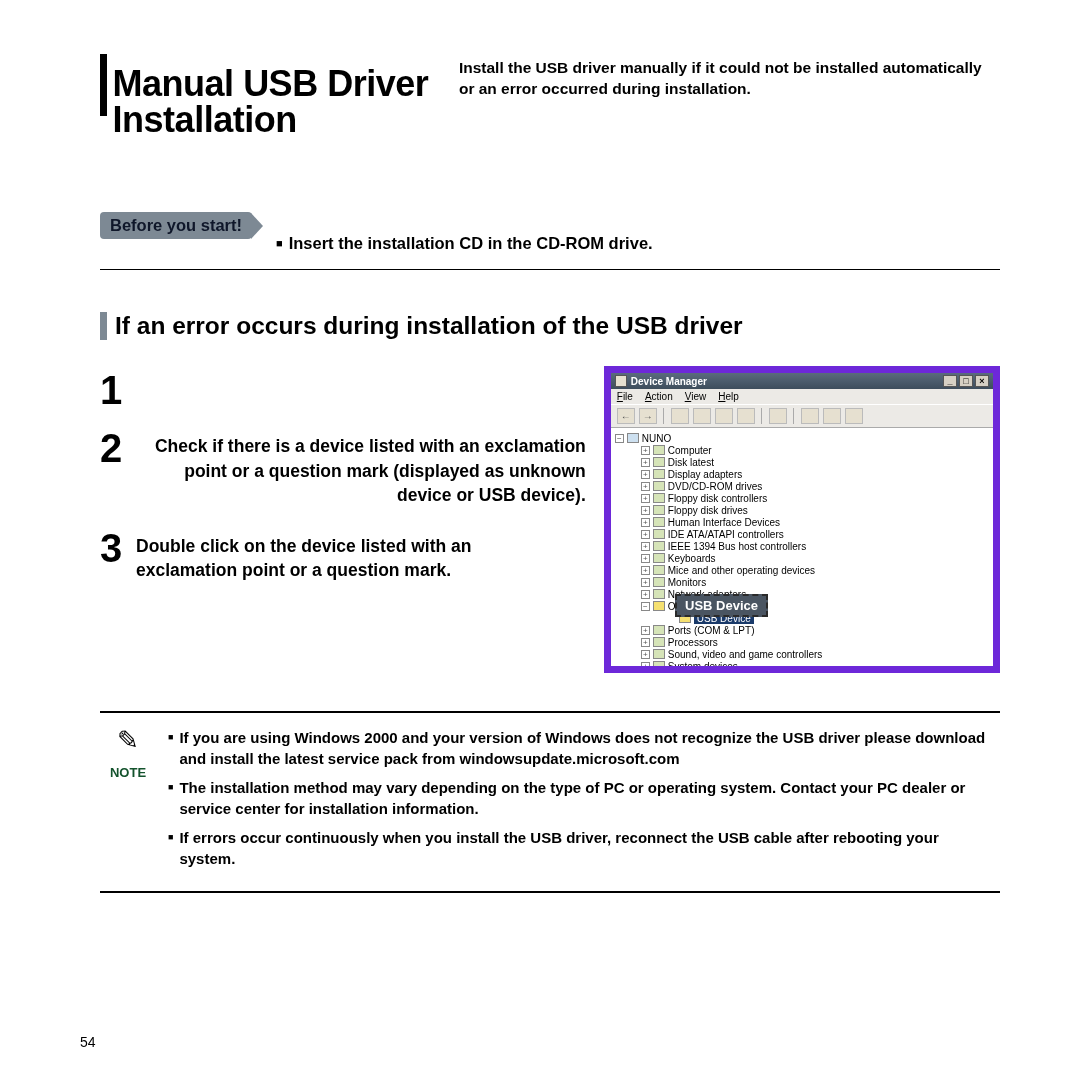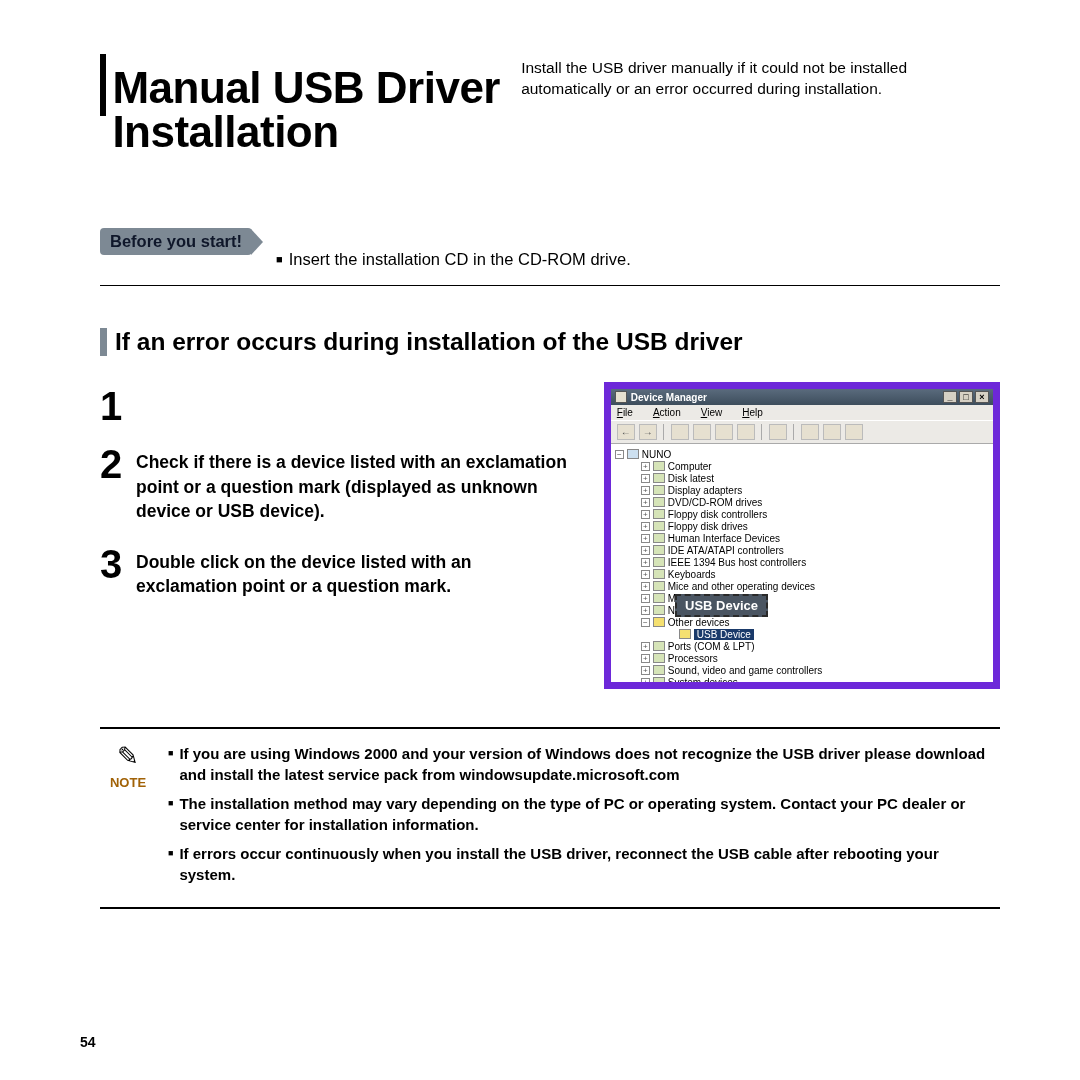--- a/index.html
+++ b/index.html
@@ -14,29 +14,29 @@
   }
   .title-row { display: flex; align-items: flex-start; margin-bottom: 60px; }
   .title-bar {
     width: 10px;
     height: 62px;
     background: #000;
     margin-right: 6px;
     margin-top: 6px;
   }
   .title {
-    font-size: 44px;
+    font-size: 36px;
     font-weight: bold;
     letter-spacing: -0.5px;
     line-height: 1;
     padding-top: 18px;
   }
   .subtitle {
     font-size: 15.5px;
-    font-weight: normal;
+    font-weight: bold;
     line-height: 1.35;
     margin-left: 10px;
     padding-top: 10px;
   }
   .before-row {
     display: flex;
     align-items: center;
     margin-bottom: 16px;
   }
   .before-badge {
@@ -56,21 +56,21 @@
     position: absolute;
     right: -11px;
     top: 50%;
     transform: translateY(-50%);
     border-left: 12px solid #7d8994;
     border-top: 13px solid transparent;
     border-bottom: 13px solid transparent;
   }
   .before-text {
     font-size: 16.5px;
-    font-weight: normal;
+    font-weight: bold;
     margin-left: 14px;
     margin-top: 36px;
   }
   .sq { font-size: 11px; vertical-align: 2px; margin-right: 6px; }
   .hr1 { border: none; border-top: 1.5px solid #000; margin-bottom: 42px; }
   .section-row { display: flex; align-items: center; margin-bottom: 32px; }
   .section-bar {
     width: 7px; height: 28px; background: #7d8994; margin-right: 8px;
   }
   .section-title { font-size: 24.5px; font-weight: bold; }
@@ -84,21 +84,21 @@
     margin-right: 8px;
     min-width: 28px;
   }
   .step-body {
     font-size: 17.5px;
     font-weight: bold;
     line-height: 1.4;
     padding-top: 4px;
     max-width: 430px;
   }
-  .step-body.wide { max-width: 480px; }
+  .step-body.wide { max-width: 480px; text-align: right; }
   .devmgr {
     width: 420px;
     border: 7px solid #6d28d9;
     background: #eceae6;
     font-family: Tahoma, Arial, sans-serif;
     font-size: 10px;
     color: #000;
     margin-top: -6px;
   }
   .dm-titlebar {
@@ -107,21 +107,21 @@
     display: flex;
     align-items: center;
     padding: 2px 4px;
     font-size: 10px;
     font-weight: bold;
   }
   .dm-titlebar .dm-ico { width: 12px; height: 12px; background:#e6e0d0; margin-right:4px; border:1px solid #555;}
   .dm-titlebar-spacer { flex: 1; }
   .dm-winbtns { display:flex; gap:2px;}
   .dm-winbtn { width:14px; height:12px; background:#d6d0c4; border:1px solid #555; font-size:9px; line-height:10px; text-align:center; color:#000;}
-  .dm-menu { display:flex; gap:20px; padding: 2px 6px; font-size:10px; background:#eceae6;}
+  .dm-menu { display:flex; gap:12px; padding: 2px 6px; font-size:10px; background:#eceae6;}
   .dm-menu span { }
   .dm-menu u { text-decoration: underline; }
   .dm-toolbar { display:flex; gap:4px; padding:3px 6px; border-top:1px solid #fff; border-bottom:1px solid #aaa; background:#eceae6;}
   .dm-tbtn { width:18px; height:16px; border:1px solid #bbb; background:#e6e0d0; font-size:10px; text-align:center; line-height:14px; color:#555;}
   .dm-sep { width:2px; height:16px; border-left:1px solid #aaa; margin:0 2px;}
   .dm-tree { background:#fff; padding:4px 4px 8px 4px; height:238px; overflow:hidden;}
   .tree-item { display:flex; align-items:center; padding:0.5px 0; white-space:nowrap;}
   .exp { width:9px; height:9px; border:1px solid #888; font-size:8px; line-height:7px; text-align:center; margin-right:3px; color:#555; background:#fff;}
   .nico { width:12px; height:10px; background:#d6e4b8; border:1px solid #888; margin-right:3px;}
   .nico.pc{ background:#cde0f0;}
@@ -142,25 +142,25 @@
   .note-block {
     border-top: 2px solid #000;
     border-bottom: 2px solid #000;
     margin-top: 38px;
     padding: 14px 6px 14px 6px;
     display: flex;
     gap: 18px;
   }
   .note-left { width: 44px; text-align: center; }
   .note-icon { font-size: 26px; line-height:1;}
-  .note-label { font-size: 13px; font-weight: bold; color:#a16207; margin-top:6px;}
+  .note-label { font-size: 13px; font-weight: bold; color:#14532d; margin-top:12px;}
   .note-body { flex:1; font-size: 15px; font-weight: bold; line-height:1.4;}
   .note-body .bullet { display:flex; margin-bottom:8px;}
   .note-body .bsq { font-size:9px; margin-right:6px; padding-top:4px;}
-  .pagenum { position:absolute; left:80px; bottom:30px; font-size:14px; font-weight:bold;}
+  .pagenum { position:absolute; left:80px; bottom:30px; font-size:14px; font-weight:normal;}
 </style>
 </head>
 <body>
 
 <div class="title-row">
   <div class="title-bar"></div>
   <div class="title">Manual USB Driver Installation</div>
   <div class="subtitle">Install the USB driver manually if it could not be installed automatically or an error occurred during installation.</div>
 </div>
 

